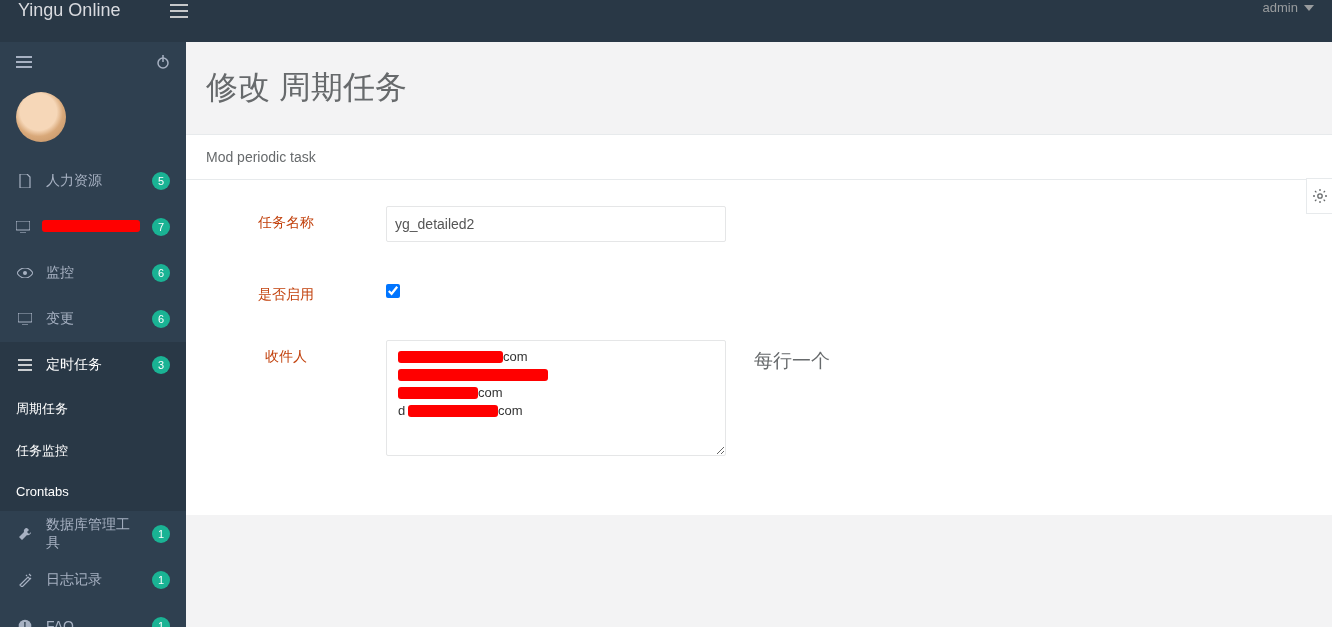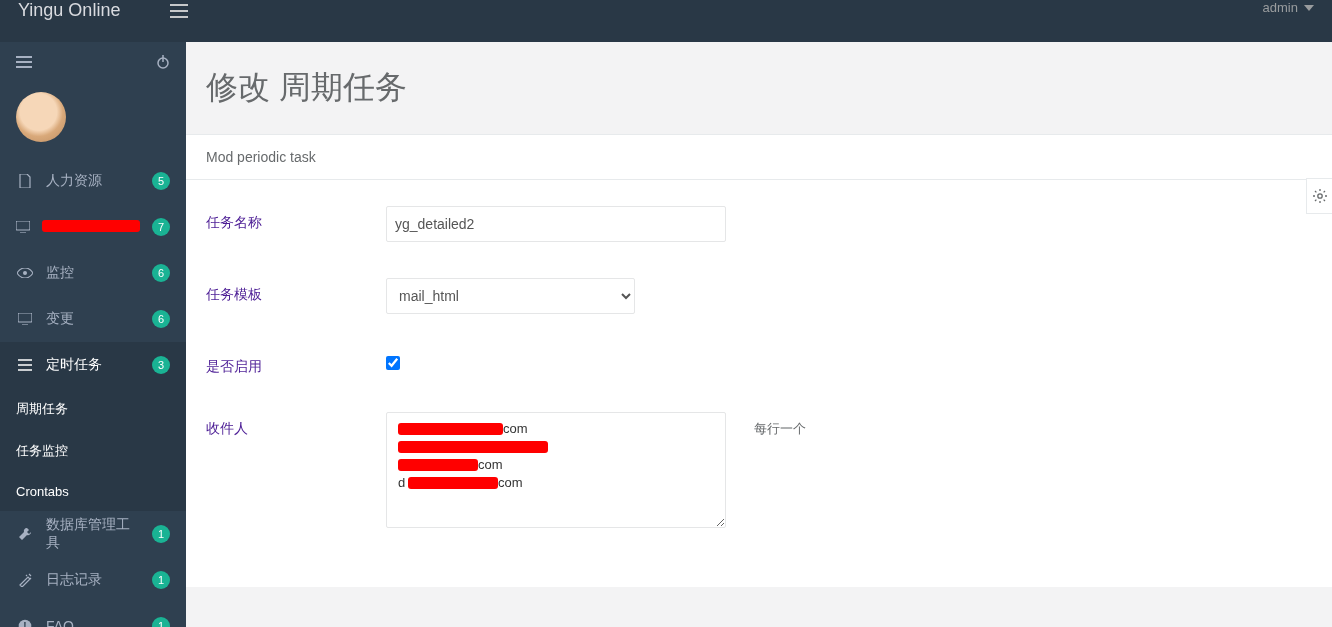--- a/index.html
+++ b/index.html
@@ -127,31 +127,31 @@
 }
 .panel-body { padding: 26px 20px 20px 20px; }
 
 .form-row {
   display:flex;
   align-items:flex-start;
   margin-bottom: 36px;
 }
 .form-label {
   width: 180px;
-  text-align:left;
+  text-align:center;
   padding-right: 20px;
   padding-top: 8px;
   font-size:14px;
-  color:#4c1d95;
+  color:#c2410c;
 }
 .form-field { flex: 0 0 auto; }
 .form-help {
   padding-left: 28px;
   padding-top: 8px;
-  font-size:13px;
+  font-size:19px;
   color:#676a6c;
 }
 
 input[type=text], select, textarea {
   border:1px solid #e5e6e7;
   border-radius:2px;
   padding: 7px 8px;
   font-size:14px;
   color:#555;
   background:#fff;
@@ -321,28 +321,20 @@
     <div class="panel-header">Mod periodic task</div>
     <div class="panel-body">
 
       <div class="form-row">
         <div class="form-label">任务名称</div>
         <div class="form-field">
           <input type="text" value="yg_detailed2" style="">
         </div>
       </div>
 
-      <div class="form-row">
-        <div class="form-label">任务模板</div>
-        <div class="form-field">
-          <select>
-            <option>mail_html</option>
-          </select>
-        </div>
-      </div>
 
       <div class="form-row">
         <div class="form-label">是否启用</div>
         <div class="form-field">
           <input type="checkbox" checked="" style="">
         </div>
       </div>
 
 
       <div class="form-row">

